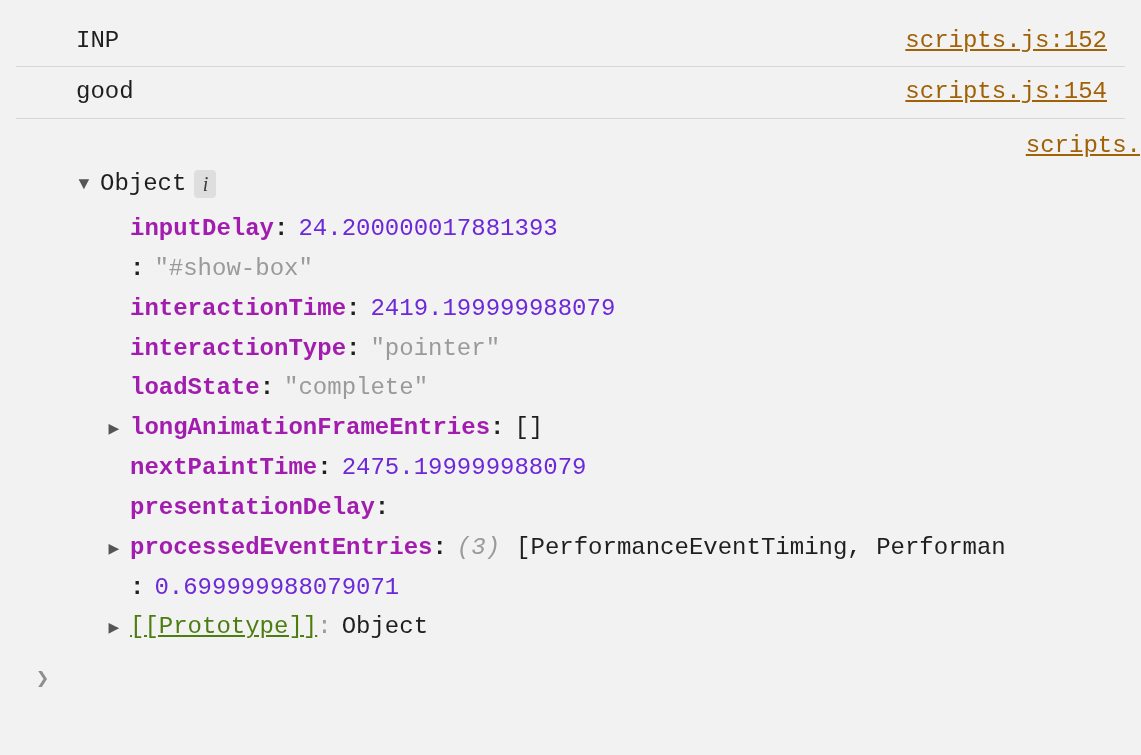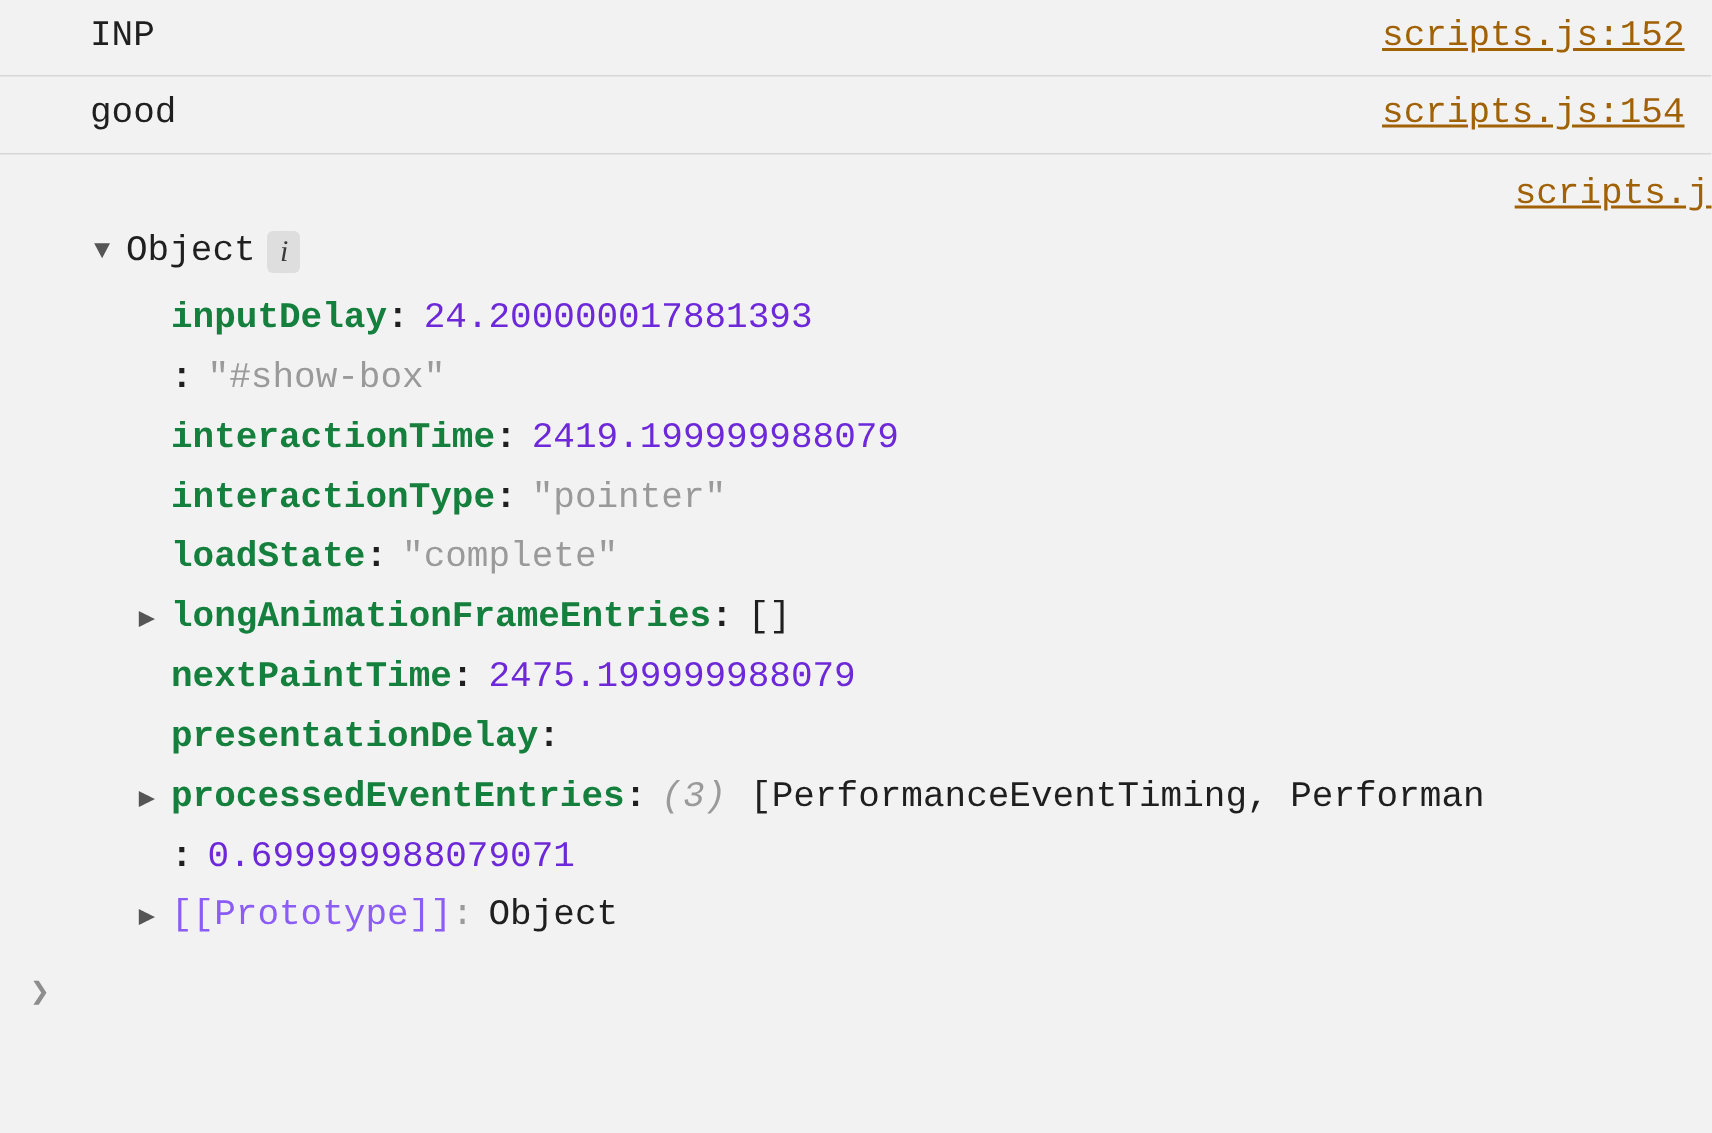--- a/index.html
+++ b/index.html
@@ -7,21 +7,21 @@
     margin: 0;
     padding: 0;
     width: 1141px;
     height: 755px;
     background: #f2f2f2;
     font-family: Menlo, Consolas, "Liberation Mono", monospace;
     font-size: 24px;
     color: #1f1f1f;
     overflow: hidden;
   }
-  .console { padding: 0; }
+  .console { padding: 16px; }
   .log-row {
     display: flex;
     align-items: flex-start;
     justify-content: space-between;
     padding: 6px 18px 6px 60px;
     border-bottom: 1px solid #d7d7d7;
     line-height: 1.6;
   }
   .log-row.expanded {
     border-bottom: none;
@@ -77,29 +77,29 @@
     white-space: nowrap;
   }
   .prop .arrow-slot {
     width: 24px;
     display: inline-block;
     text-align: left;
     color: #555;
     font-size: 18px;
   }
   .key {
-    color: #15803d;
+    color: #a21caf;
     font-weight: 700;
   }
   .colon { color: #1f1f1f; font-weight: 700; }
   .val-num { color: #6d28d9; margin-left: 10px; }
   .val-str { color: #9a9a9a; margin-left: 10px; }
   .val-plain { color: #1f1f1f; margin-left: 10px; }
   .muted { color: #9a9a9a; }
-  .proto-key { color: #8b5cf6; }
+  .proto-key { color: #4d7c0f; text-decoration: underline; }
   .count-muted { color: #9a9a9a; font-style: italic; margin: 0 6px 0 10px; }
   .expanded .src { margin-top: 0; }
   .prompt-row {
     padding: 12px 0 0 20px;
     color: #8e8e8e;
     font-size: 22px;
   }
 </style>
 </head>
 <body>

